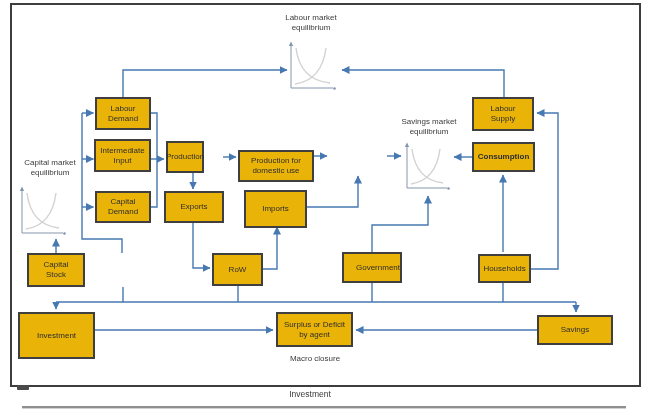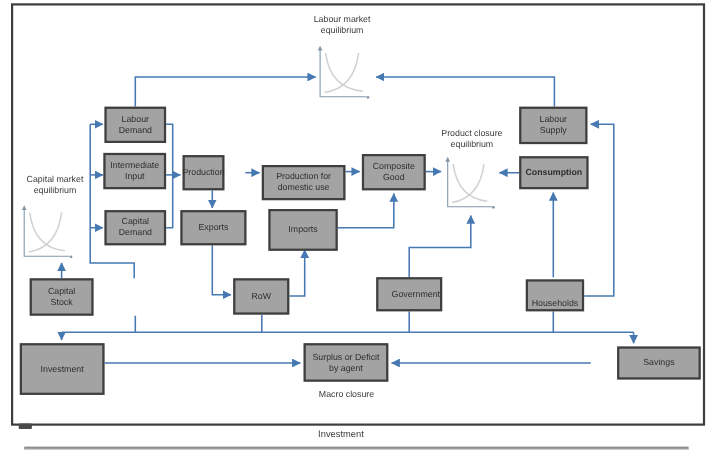--- a/index.html
+++ b/index.html
@@ -7,21 +7,21 @@
     position:relative;width:654px;height:418px;background:#fff;overflow:hidden;
     font-family:"Liberation Sans",sans-serif;color:#2e2e2e;
   }
   .frame{
     position:absolute;left:10px;top:3px;width:627px;height:380px;
     border:2px solid #3d3d3d;background:transparent;
   }
   svg.wires{position:absolute;left:0;top:0;width:654px;height:418px;}
   .node{
     position:absolute;display:flex;align-items:center;justify-content:center;
-    background:#a3a3a3;border:2px solid #3f3f3f;box-sizing:border-box;
+    background:#eab308;border:2px solid #3f3f3f;box-sizing:border-box;
     font-size:8px;line-height:1.2;text-align:center;
   }
   .node .lbl{white-space:pre-line;}
   .glabel{
     position:absolute;text-align:center;font-size:8px;line-height:1.3;
     white-space:pre-line;color:#3a3a3a;
   }
   .caption{position:absolute;text-align:center;font-size:8px;color:#3a3a3a;}
   .caption.env{font-size:8.5px;}
   .hrule{
@@ -36,26 +36,26 @@
   #b-capital-demand     {left:95px;  top:191px; width:56px; height:32px;}
   #b-production         {left:166px; top:141px; width:38px; height:32px;}
   #b-production-domestic{left:238px; top:150px; width:76px; height:32px;}
   #b-composite-good     {left:329px; top:140px; width:58px; height:33px;}
   #b-exports            {left:164px; top:191px; width:60px; height:32px;}
   #b-imports            {left:244px; top:190px; width:63px; height:38px;}
   #b-row                {left:212px; top:253px; width:51px; height:33px;}
   #b-capital-stock      {left:27px;  top:253px; width:58px; height:34px;}
   #b-firms              {left:97px;  top:253px; width:55px; height:34px;}
   #b-government         {left:342px; top:252px; width:60px; height:31px;padding-left:12px;}
-  #b-households         {left:478px; top:254px; width:53px; height:29px;align-items:flex-end;}
+  #b-households         {left:478px; top:254px; width:53px; height:29px;}
   #b-labour-supply      {left:472px; top:97px;  width:62px; height:34px;}
   #b-consumption        {left:472px; top:142px; width:63px; height:30px;font-weight:bold;}
   #b-investment         {left:18px;  top:312px; width:77px; height:47px;}
   #b-surplus-deficit    {left:276px; top:312px; width:77px; height:35px;}
-  #b-savings            {left:537px; top:315px; width:76px; height:30px;margin-left:24px;}
+  #b-savings            {left:537px; top:315px; width:76px; height:30px;}
 
   #gl-labour  {left:259px; top:13px;  width:104px;}
   #gl-capital {left:3px;   top:158px; width:94px;}
   #gl-product {left:377px; top:117px; width:104px;}
   #cap-macro  {left:264px; top:354px; width:102px;}
   #cap-env    {left:255px; top:389px; width:110px;}
 </style>
 </head>
 <body>
 
@@ -139,24 +139,20 @@
       <span class="lbl">Capital
 Demand</span>
     </div>
   <div class="node" id="b-production">
       <span class="lbl">Production</span>
     </div>
   <div class="node" id="b-production-domestic">
       <span class="lbl">Production for
 domestic use</span>
     </div>
-  <div class="node" id="b-composite-good">
-      <span class="lbl">Composite
-Good</span>
-    </div>
   <div class="node" id="b-exports">
       <span class="lbl">Exports</span>
     </div>
   <div class="node" id="b-imports">
       <span class="lbl">Imports</span>
     </div>
   <div class="node" id="b-row">
       <span class="lbl">RoW</span>
     </div>
   <div class="node" id="b-capital-stock">
@@ -184,21 +180,21 @@
 by agent</span>
     </div>
   <div class="node" id="b-savings">
       <span class="lbl">Savings</span>
     </div>
 
   <div class="glabel" id="gl-labour">Labour market
 equilibrium</div>
   <div class="glabel" id="gl-capital">Capital market
 equilibrium</div>
-  <div class="glabel" id="gl-product">Product closure
+  <div class="glabel" id="gl-product">Savings market
 equilibrium</div>
 
   <div class="caption" id="cap-macro">Macro closure</div>
   <div class="caption env" id="cap-env">Investment</div>
 
   <div class="smudge"></div>
   <div class="hrule"></div>
 
 </div>
 

